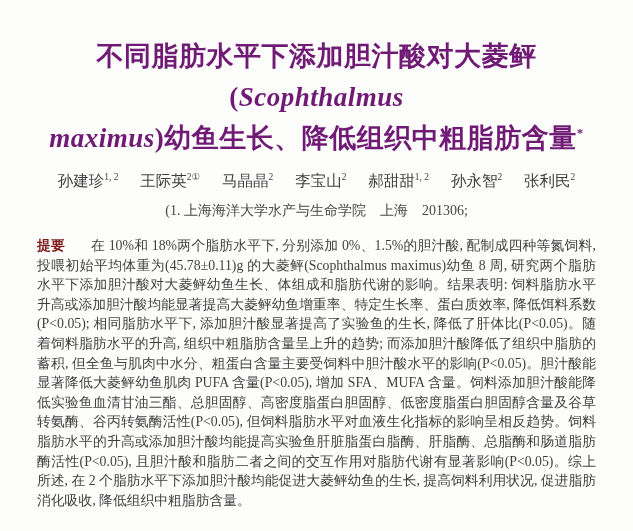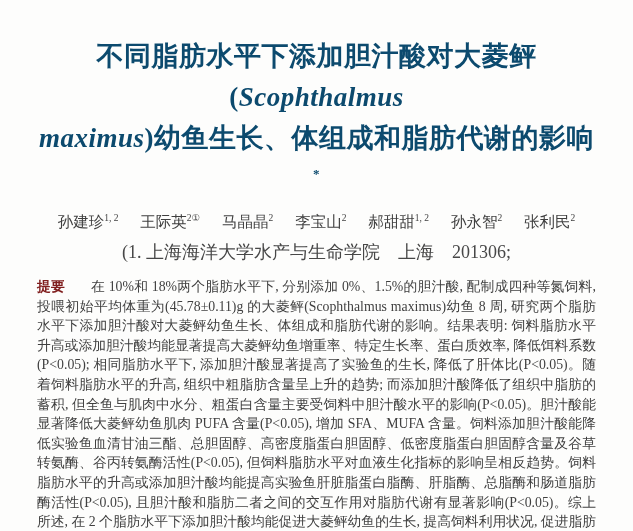--- a/index.html
+++ b/index.html
@@ -16,42 +16,42 @@
     padding: 36px 37px 0 37px;
     overflow: hidden;
     background: #fdfdfc;
   }
   .title {
     margin: 0 0 12px 0;
     text-align: center;
     font-size: 27px;
     line-height: 41px;
     font-weight: bold;
-    color: #0c4a6e;
+    color: #701a75;
     letter-spacing: 0.5px;
   }
   .title .latin { font-style: italic; }
   .title sup {
     font-size: 13px;
     font-weight: bold;
     vertical-align: super;
     line-height: 0;
   }
   .authors {
     margin: 8px 0 10px 0;
     text-align: center;
     font-size: 15.5px;
     color: #3f3f3f;
     white-space: nowrap;
   }
   .author { margin: 0 9px; }
   .author sup { font-size: 9.5px; vertical-align: super; line-height: 0; }
   .affiliations {
     text-align: center;
-    font-size: 18px;
+    font-size: 14px;
     line-height: 18px;
     color: #474747;
     margin: 0 0 4px 0;
   }
   .abstract {
     margin: 16px 0 0 0;
     font-size: 13.8px;
     line-height: 19.6px;
     text-align: justify;
     color: #3f3f3f;
@@ -60,21 +60,21 @@
     font-weight: bold;
     color: #7f1d1d;
     margin-right: 26px;
   }
 </style>
 </head>
 <body>
 
 <div class="page">
 
-  <h1 class="title"><span>不同脂肪水平下添加胆汁酸对大菱鲆(</span><span class="latin">Scophthalmus</span><br><span class="latin">maximus</span><span>)幼鱼生长、体组成和脂肪代谢的影响</span><sup>*</sup></h1>
+  <h1 class="title"><span>不同脂肪水平下添加胆汁酸对大菱鲆(</span><span class="latin">Scophthalmus</span><br><span class="latin">maximus</span><span>)幼鱼生长、降低组织中粗脂肪含量</span><sup>*</sup></h1>
 
   <div class="authors">
     <span class="author"><span>孙建珍</span><sup>1, 2</sup></span>
     <span class="author"><span>王际英</span><sup>2①</sup></span>
     <span class="author"><span>马晶晶</span><sup>2</sup></span>
     <span class="author"><span>李宝山</span><sup>2</sup></span>
     <span class="author"><span>郝甜甜</span><sup>1, 2</sup></span>
     <span class="author"><span>孙永智</span><sup>2</sup></span>
     <span class="author"><span>张利民</span><sup>2</sup></span>
   </div>

